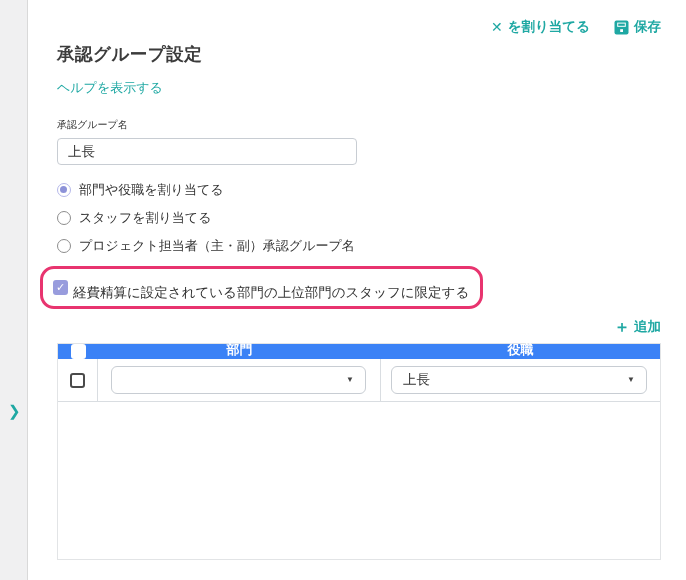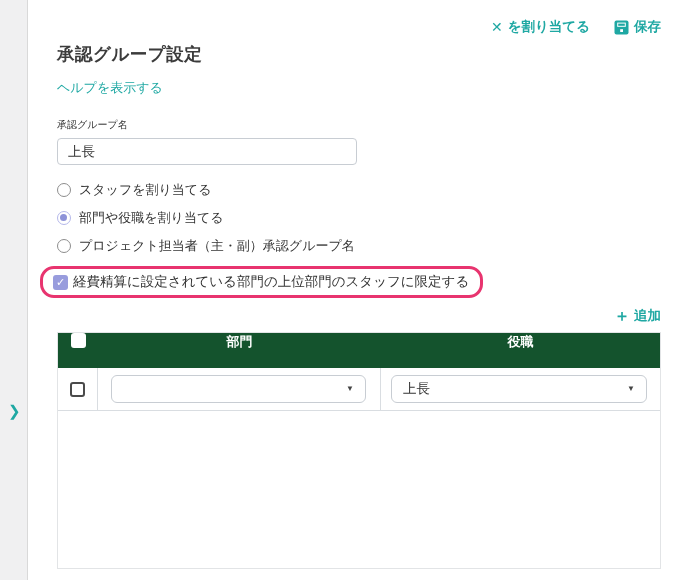--- a/index.html
+++ b/index.html
@@ -30,28 +30,28 @@
   .radio-group{margin-top:11px;}
   .radio-row{display:flex;align-items:center;gap:8px;height:28px;cursor:pointer;}
   .radio{width:14px;height:14px;border-radius:50%;border:1px solid #8d8d8d;background:#fff;box-sizing:border-box;position:relative;flex:0 0 auto;}
   .radio.on{border:1.5px solid #b5b8ea;}
   .radio.on::after{content:"";position:absolute;left:2px;top:2px;width:7px;height:7px;border-radius:50%;background:#8d92d8;}
   .radio-label{font-size:13px;color:#333;}
   
   .hl-box{margin-top:6px;margin-left:-17px;width:max-content;border:3px solid #e8346f;border-radius:14px;padding:4px 11px 4px 10px;display:flex;align-items:center;gap:5px;cursor:pointer;}
   .cb{width:15px;height:15px;border-radius:3px;box-sizing:border-box;flex:0 0 auto;display:flex;align-items:center;justify-content:center;}
   .cb.checked{background:#989cdd;color:#fff;font-size:11px;font-weight:bold;line-height:1;}
-  .cb-label{font-size:13.5px;color:#333;}
+  .cb-label{font-size:13.5px;color:#333;margin-top:11px;}
   
   .add-row{display:flex;justify-content:flex-end;margin-top:9px;}
   .add-link{display:flex;align-items:center;gap:4px;color:#1fa8a3;font-size:13.5px;font-weight:bold;cursor:pointer;}
   .plus-icon{font-size:16px;font-weight:bold;line-height:1;}
   
   .tbl{margin-top:7px;width:604px;border:1px solid #e2e4e6;box-sizing:border-box;}
-  .tbl-head{display:flex;background:#14532d;color:#fff;height:35px;align-items:flex-start;font-size:13px;font-weight:bold;}
+  .tbl-head{display:flex;background:#3b82f6;color:#fff;height:15px;align-items:flex-end;font-size:13px;font-weight:bold;}
   .th-check{width:40px;display:flex;justify-content:center;align-items:center;}
   .th-dept{width:283px;text-align:center;}
   .th-pos{flex:1;text-align:center;}
   .head-cb{width:15px;height:15px;background:#fff;border-radius:3px;cursor:pointer;}
   .tbl-row{display:flex;height:42px;border-bottom:1px solid #d9dde1;align-items:center;}
   .td-check{width:40px;height:100%;display:flex;justify-content:center;align-items:center;border-right:1px solid #d9dde1;box-sizing:border-box;}
   .row-cb{width:15px;height:15px;border:2px solid #4a4a4a;border-radius:3px;background:#fff;box-sizing:border-box;cursor:pointer;}
   .td-dept{width:283px;height:100%;display:flex;align-items:center;padding:0 14px 0 13px;box-sizing:border-box;border-right:1px solid #d9dde1;}
   .td-pos{flex:1;height:100%;display:flex;align-items:center;padding:0 13px 0 10px;box-sizing:border-box;}
   .select{flex:1;height:28px;border:1px solid #c8cdd3;border-radius:6px;background:#fff;display:flex;align-items:center;justify-content:space-between;padding:0 11px;cursor:pointer;box-sizing:border-box;}
@@ -84,26 +84,26 @@
   </div>
 
   <div class="page-title">承認グループ設定</div>
   <div class="help-link">ヘルプを表示する</div>
 
   <div class="field-label">承認グループ名</div>
   <input class="text-input" type="text" value="上長" style="">
 
   <div class="radio-group">
     <div class="radio-row">
+      <span class="radio on"></span>
+      <span class="radio-label">部門や役職を割り当てる</span>
+    </div>
+    <div class="radio-row">
       <span class="radio"></span>
       <span class="radio-label">スタッフを割り当てる</span>
-    </div>
-    <div class="radio-row">
-      <span class="radio on"></span>
-      <span class="radio-label">部門や役職を割り当てる</span>
     </div>
     <div class="radio-row">
       <span class="radio"></span>
       <span class="radio-label">プロジェクト担当者（主・副）承認グループ名</span>
     </div>
   </div>
 
   <div class="hl-box">
     <span class="cb checked">✓</span>
     <span class="cb-label">経費精算に設定されている部門の上位部門のスタッフに限定する</span>

